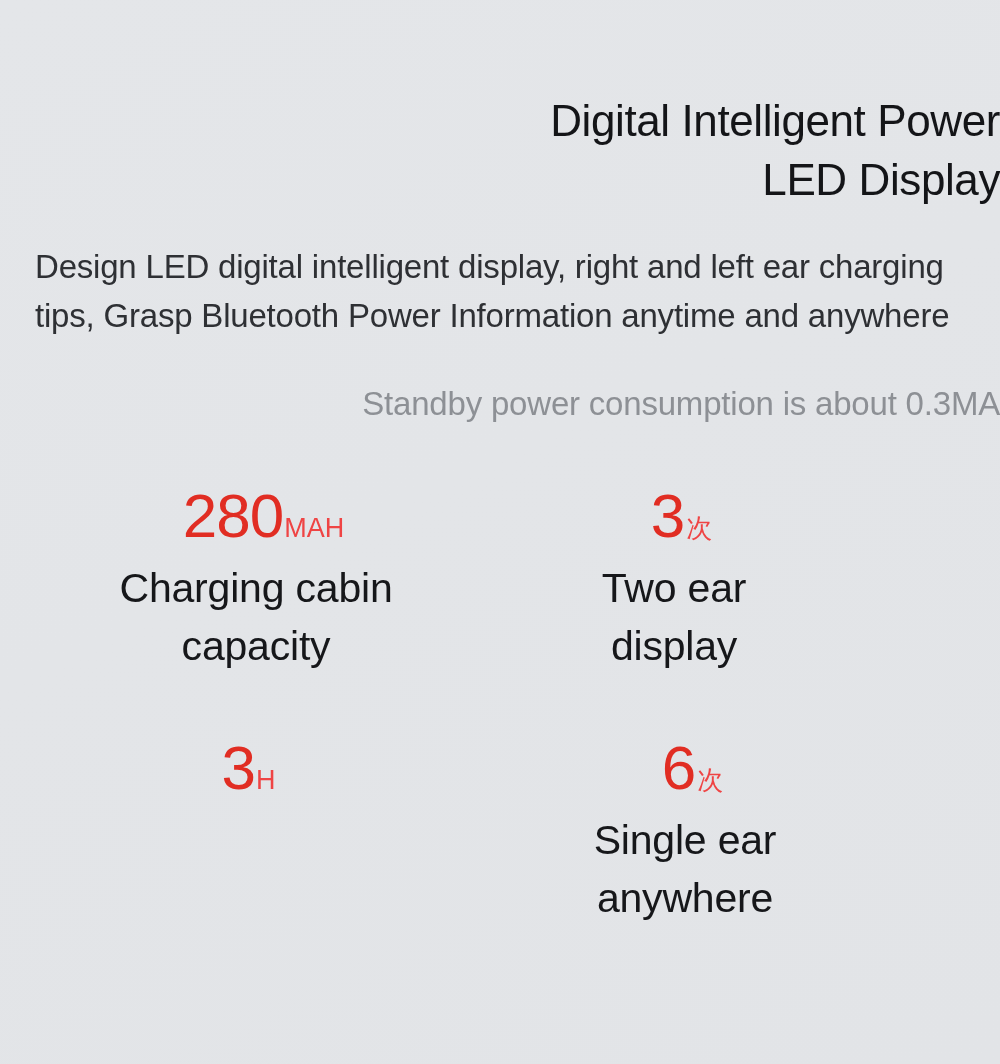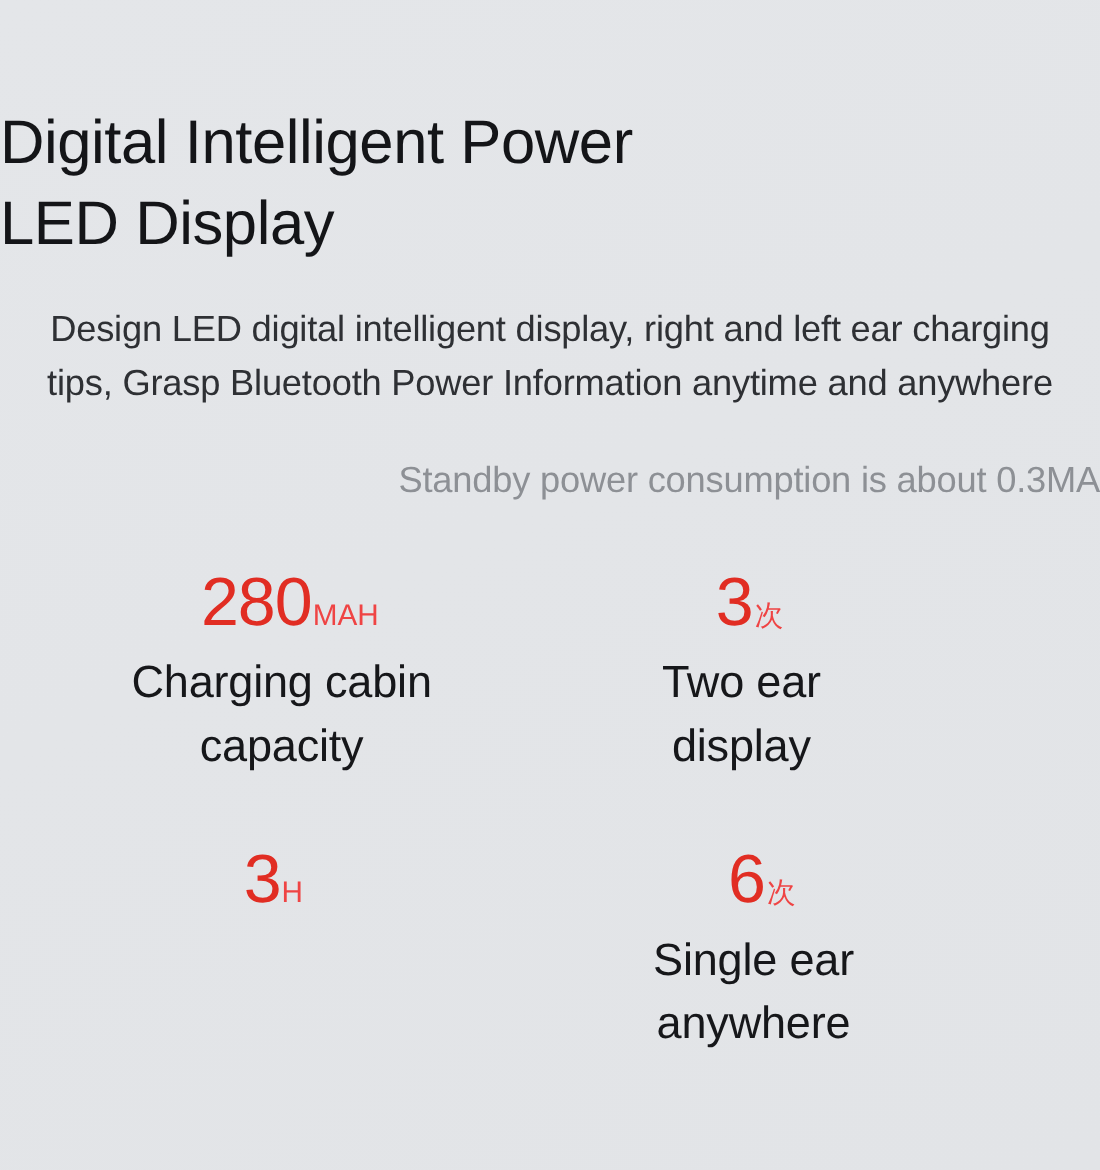--- a/index.html
+++ b/index.html
@@ -23,34 +23,33 @@
     position: relative;
     display: flex;
     flex-direction: column;
     align-items: center;
   }
 
   
   .headline {
     margin-top: 92px;
     width: 100%;
-    text-align: left;
+    text-align: right;
     color: #141518;
-    font-size: 56px;
+    font-size: 44px;
     font-weight: 400;
     line-height: 1.33;
     letter-spacing: -0.4px;
     white-space: pre-line;
   }
 
   
   .description {
     margin-top: 34px;
     width: 930px;
-    text-align: center;
     color: #2e3034;
     font-size: 33px;
     font-weight: 400;
     line-height: 1.48;
     letter-spacing: -0.2px;
   }
 
   
   .standby {
     margin-top: 44px;

